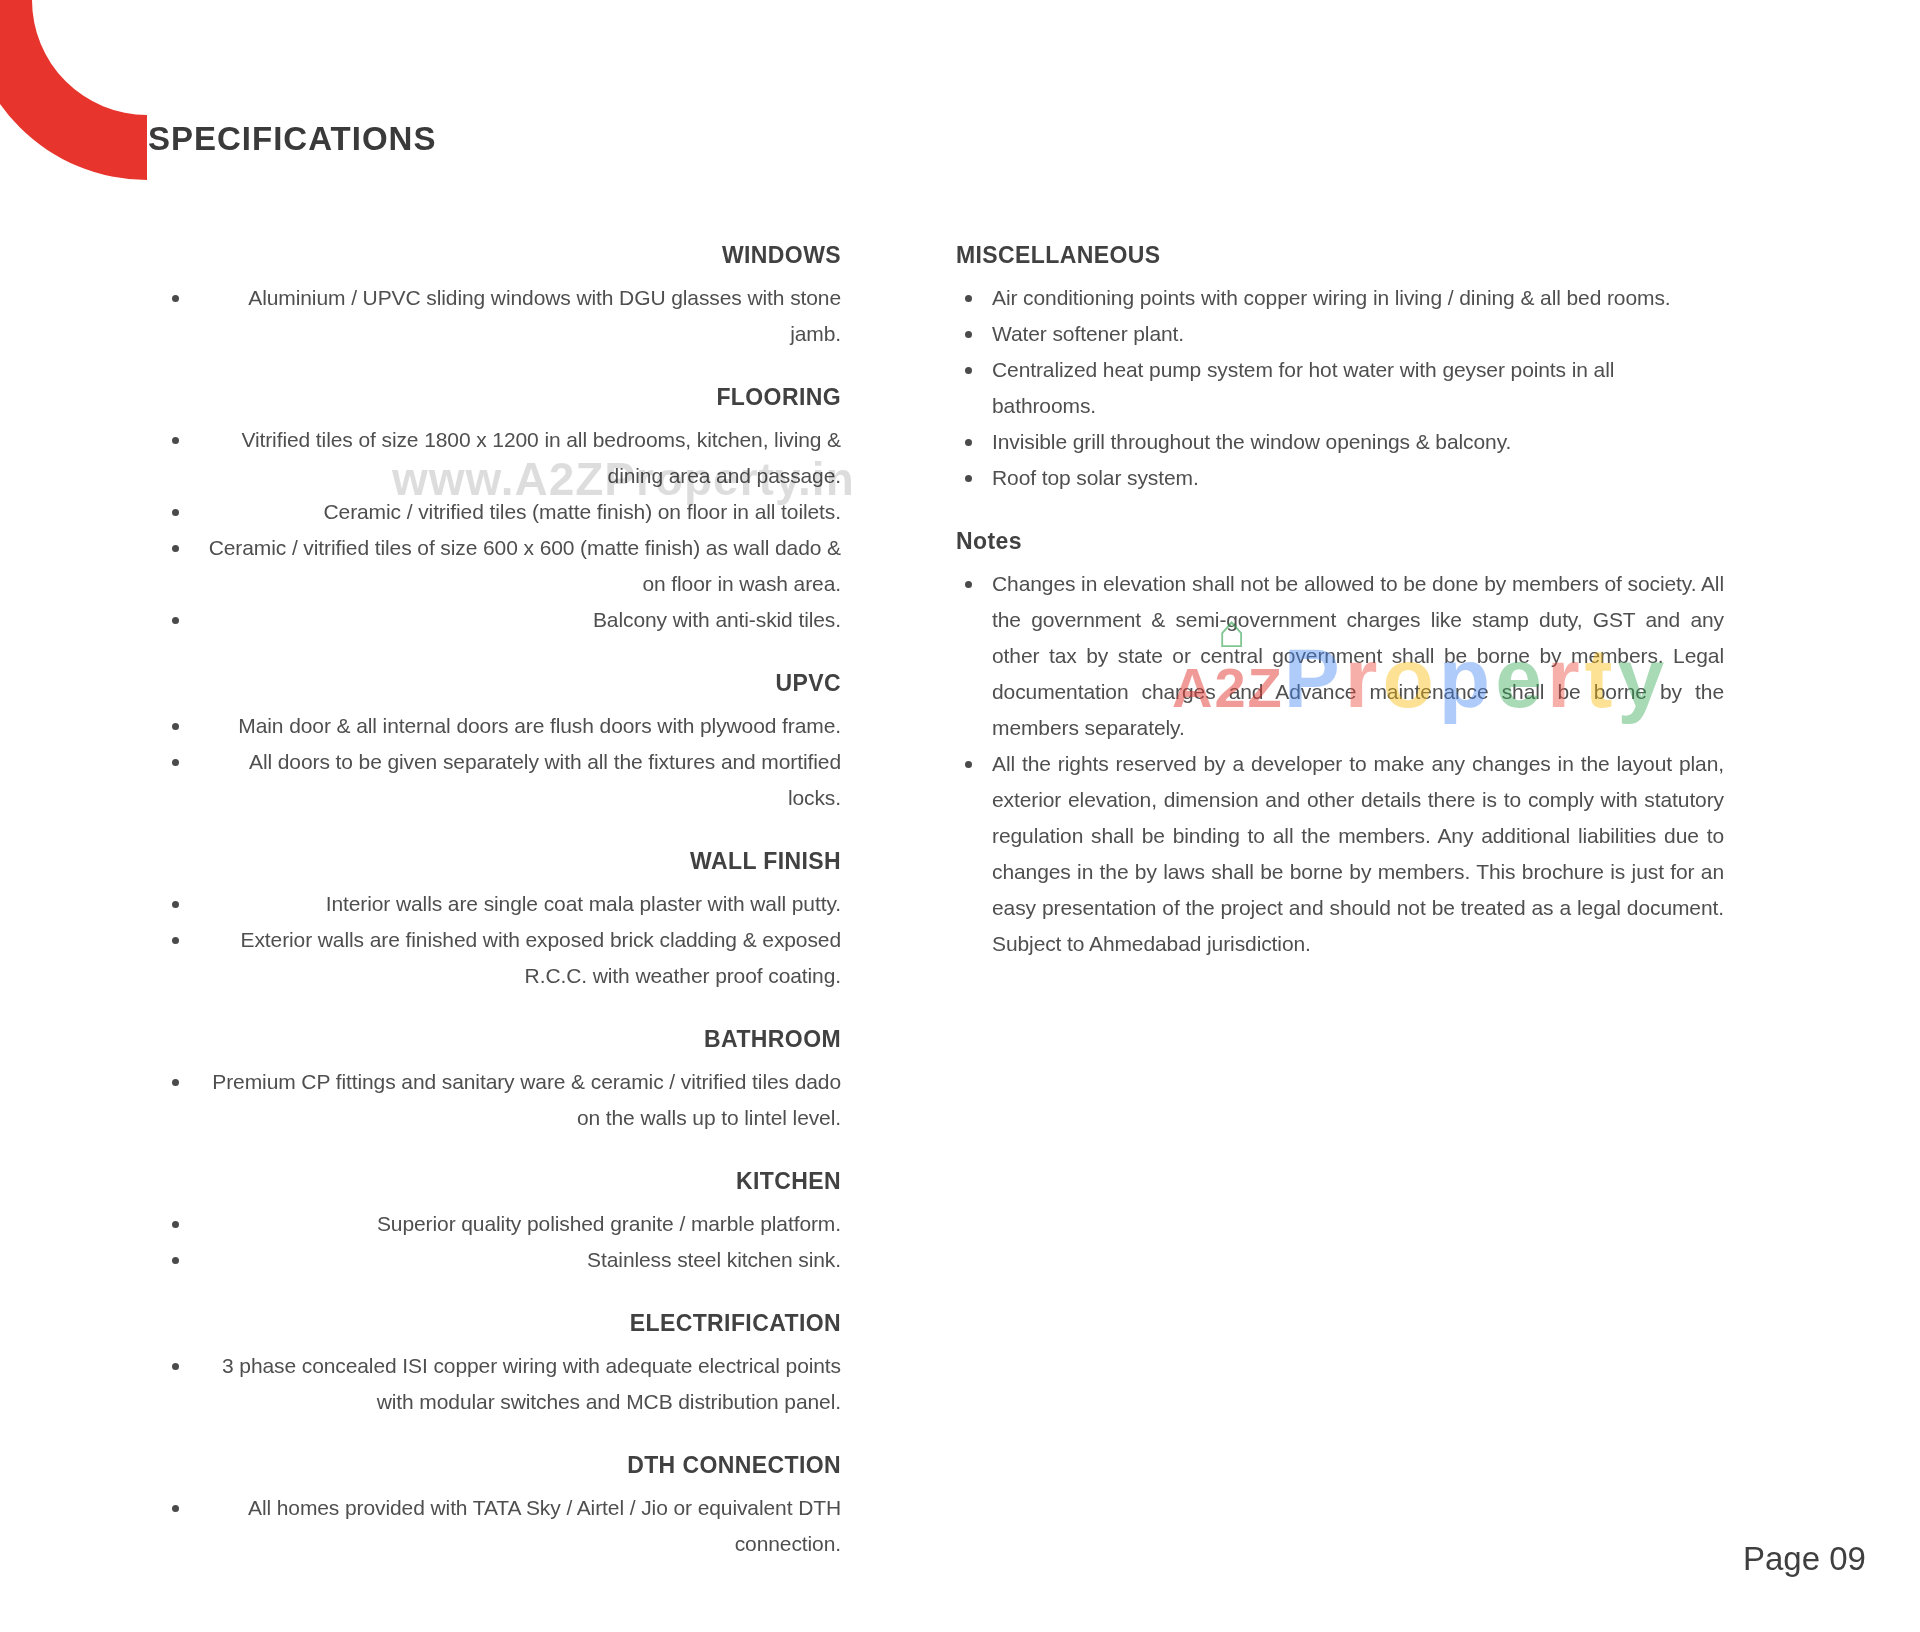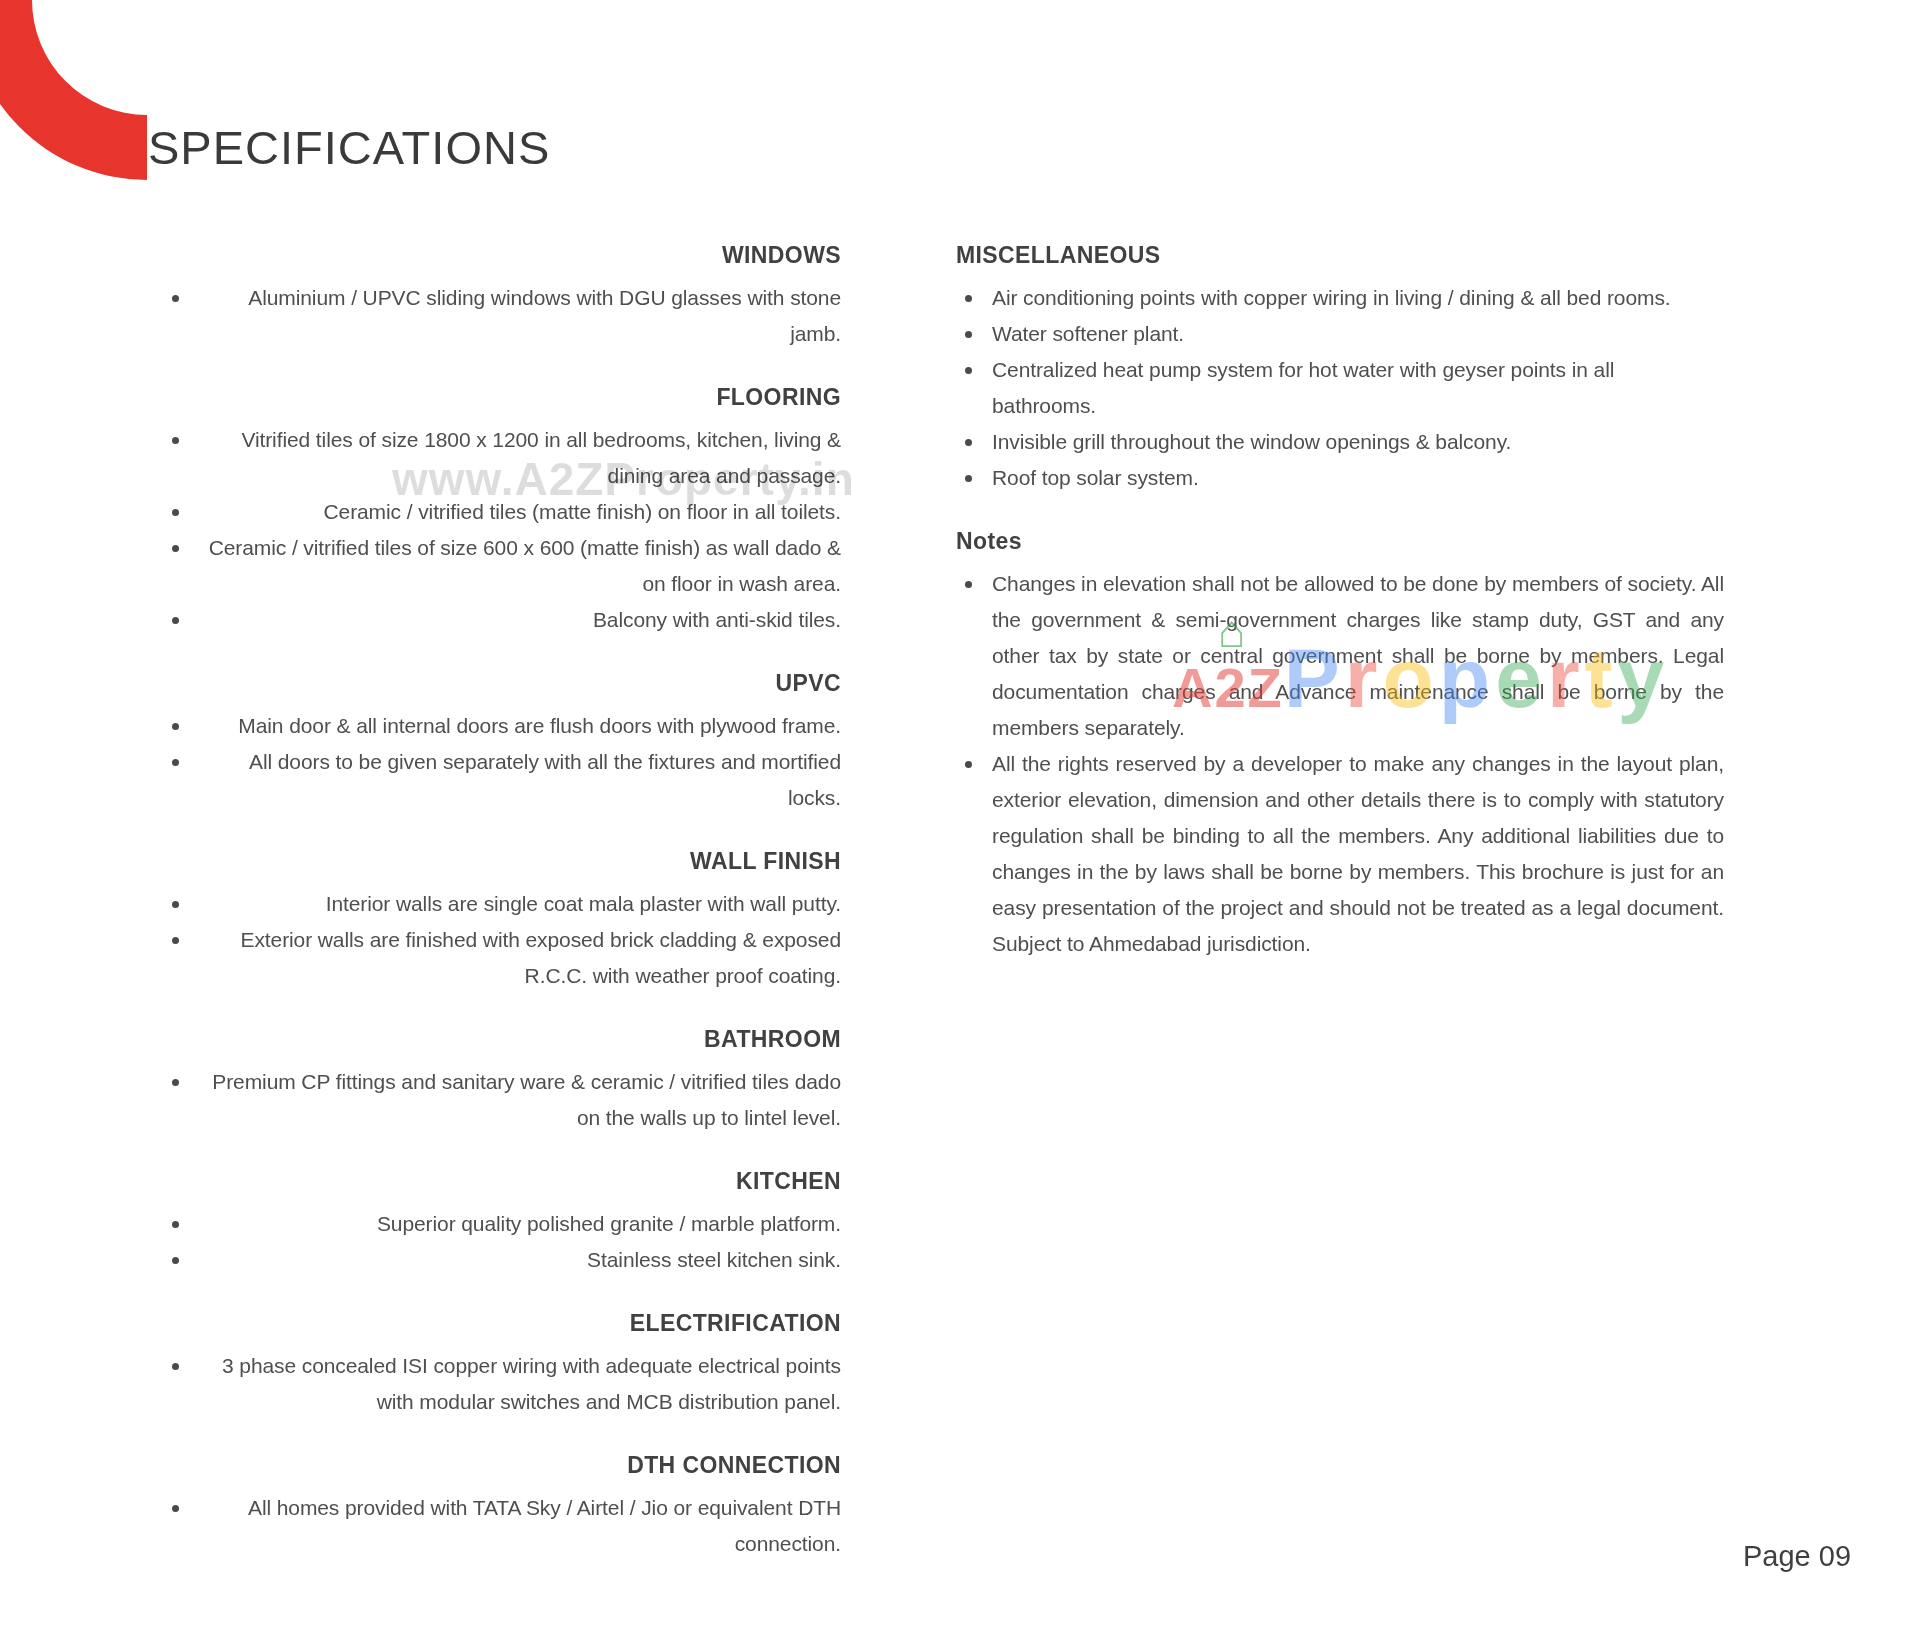--- a/index.html
+++ b/index.html
@@ -3,21 +3,21 @@
 <meta charset="utf-8">
 <style>
   html,body{margin:0;padding:0;background:#ffffff;}
   .page{
     position:relative;width:1920px;height:1632px;background:#ffffff;
     font-family:"Liberation Sans",sans-serif;overflow:hidden;
   }
   .corner-arc{position:absolute;left:0;top:0;}
   .page-title{
     position:absolute;left:148px;top:120px;
-    font-size:47px;font-weight:normal;color:#3a3a3a;letter-spacing:1px;
+    font-size:33px;font-weight:bold;color:#3a3a3a;letter-spacing:1px;
   }
   .col{position:absolute;top:240px;}
   .col-left{left:163px;width:678px;text-align:right;}
   .col-right{left:956px;width:768px;}
   .section{margin-top:30px;}
   .section:first-child{margin-top:0;}
   .section-title{
     font-size:23px;font-weight:bold;color:#414141;
     line-height:30px;margin:0 0 10px 0;letter-spacing:0.4px;
   }
@@ -38,21 +38,21 @@
   }
   .wm-logo{
     position:absolute;left:1172px;top:630px;white-space:nowrap;
     font-weight:bold;z-index:3;pointer-events:none;
   }
   .wm-a2z{font-size:56px;opacity:0.5;letter-spacing:2px;}
   .wm-prop{font-size:84px;opacity:0.42;letter-spacing:5px;}
   .wm-house{position:absolute;left:46px;top:-26px;font-size:46px;opacity:0.6;}
   .page-num{
     position:absolute;left:1743px;top:1540px;
-    font-size:29px;color:#3f3f3f;
+    font-size:33px;color:#3f3f3f;
   }
 </style>
 </head>
 <body>
 
 <div class="page">
 
   <svg class="corner-arc" width="200" height="200" viewBox="0 0 200 200">
     <path d="M32,0 A115,115 0 0 0 147,115 L147,180 A180,180 0 0 1 -33,0 Z" fill="#E7352D"></path>
   </svg>

